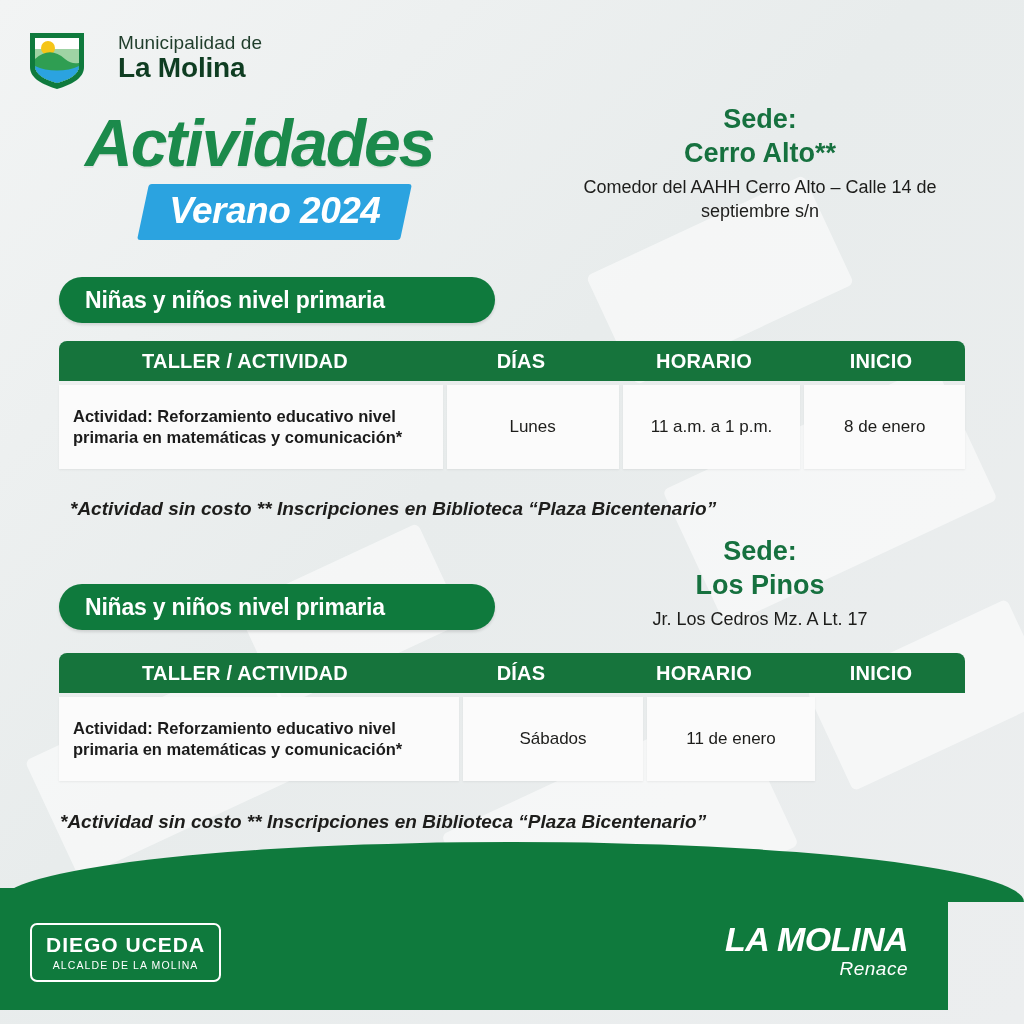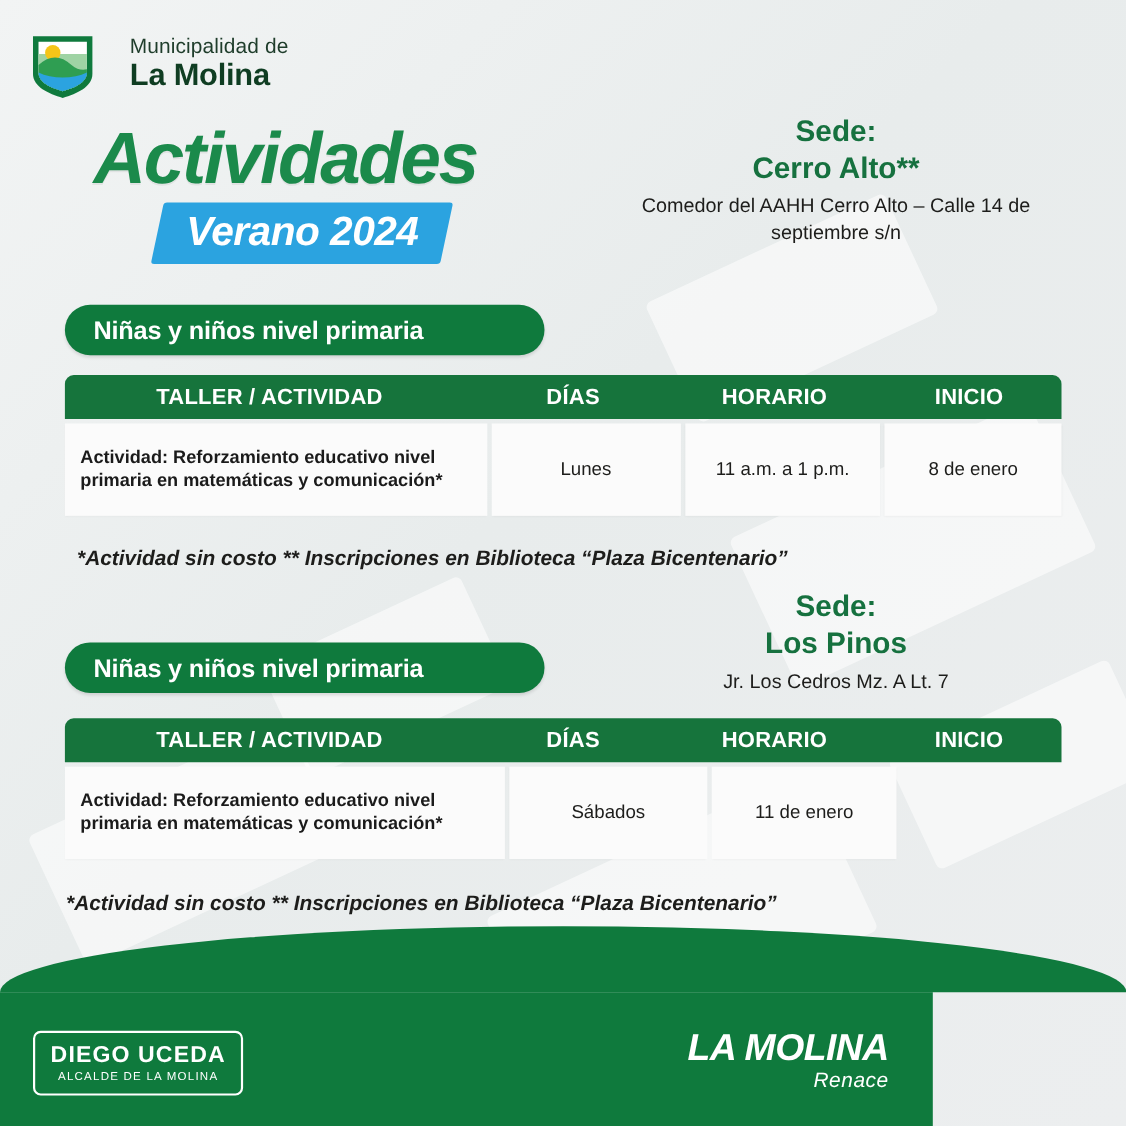--- a/index.html
+++ b/index.html
@@ -197,22 +197,22 @@
     font-style: italic;
     font-weight: bold;
     font-size: 19px;
     color: #1d1d1b;
   }
 
   
   .footer {
     position: absolute;
     left: 0;
-    bottom: 0;
-    width: 848px;
+    bottom: 14px;
+    width: 948px;
     height: 122px;
     background: #0f7a3d;
   }
   .footer-curve {
     position: absolute;
     left: 0;
     bottom: 122px;
     width: 1024px;
     height: 60px;
     background: #0f7a3d;
@@ -320,21 +320,21 @@
       <div class="cell bold c3">11 a.m. a 1 p.m.</div>
       <div class="cell bold c4">8 de enero</div>
     </div>
   </div>
 
   <div class="note" style="left:70px; top:498px;">*Actividad sin costo ** Inscripciones en Biblioteca “Plaza Bicentenario”</div>
 
   <div class="sede" id="sede2">
     <div class="sede-label">Sede:</div>
     <div class="sede-name">Los Pinos</div>
-    <div class="sede-addr">Jr. Los Cedros Mz. A Lt. 7</div>
+    <div class="sede-addr">Jr. Los Cedros Mz. A Lt. 17</div>
   </div>
 
   <div class="pill" style="left:59px; top:584px; width:410px;">
     <span>Niñas y niños nivel primaria</span>
   </div>
 
   <div class="table" style="top:653px;">
     <div class="thead">
       <div class="c1">TALLER / ACTIVIDAD</div>
       <div class="c2">DÍAS</div>

